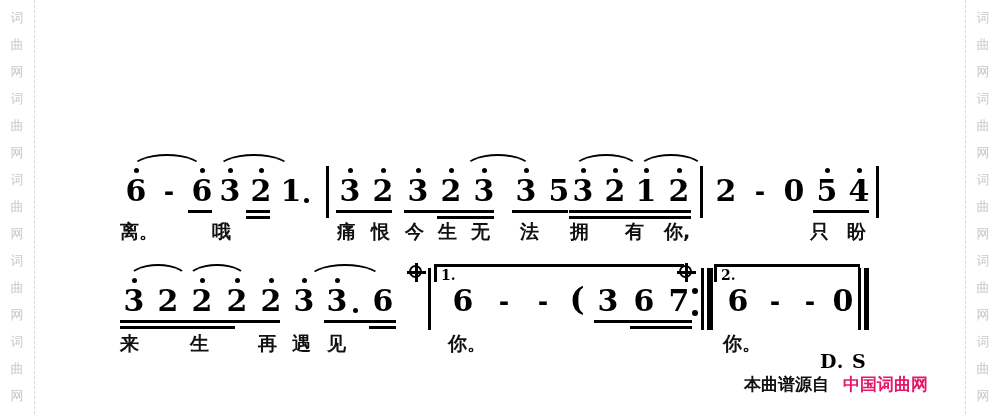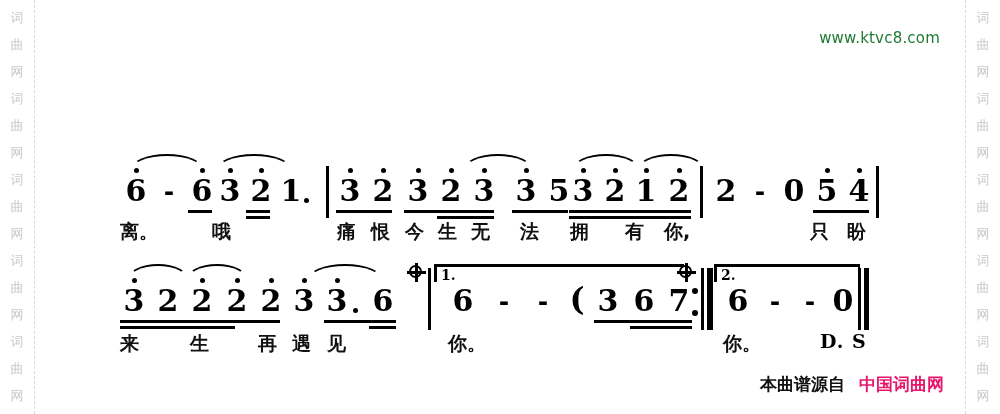--- a/index.html
+++ b/index.html
@@ -111,21 +111,21 @@
 
   
   .coda{position:absolute;width:17px;height:17px;}
   .coda .cc{position:absolute;left:1px;top:1px;width:13px;height:13px;
     border:2px solid #000;border-radius:50%;box-sizing:border-box;}
   .coda .ch{position:absolute;left:-1px;top:7px;width:19px;height:2.5px;background:#000;}
   .coda .cv{position:absolute;left:7px;top:-1px;width:2.5px;height:19px;background:#000;}
 
   
   .foot{
-    position:absolute;right:56px;bottom:18px;white-space:nowrap;
+    position:absolute;right:72px;bottom:18px;white-space:nowrap;
     font-family:"DejaVu Sans","Liberation Sans",sans-serif;
     font-weight:700;font-size:17px;
   }
   .foot .f1{color:#111;}
   .foot .f2{color:#e5176c;margin-left:14px;}
 </style>
 </head>
 <body>
 
 <div class="page">
@@ -179,21 +179,20 @@
     <span class="wm-ch">曲</span>
     <span class="wm-ch">网</span>
     <span class="wm-gap"></span>
     <span class="wm-ch">词</span>
 
     <span class="wm-gap"></span>
 
   </div>
   <div class="wm-rule wm-rule-right"></div>
 
-  <div class="hdr-right">www.ktvc8.com</div>
 
   <div class="score">
 
     <div class="sysrow sys1">
 
       <div class="slur" style="left:130px;top:14px;width:70px;"></div>
 
       <div class="slur" style="left:216px;top:14px;width:72px;"></div>
 
       <div class="odot" style="left:134px;top:28px;"></div>
@@ -364,21 +363,21 @@
       <div class="finalbar" style="left:858px;top:10px;width:3px;height:62px;"></div>
       <div class="finalbar" style="left:864px;top:10px;width:5px;height:62px;"></div>
 
       <div class="lyric" style="left:120px;top:76px;">来</div>
       <div class="lyric" style="left:190px;top:76px;">生</div>
       <div class="lyric" style="left:258px;top:76px;">再</div>
       <div class="lyric" style="left:292px;top:76px;">遇</div>
       <div class="lyric" style="left:327px;top:76px;">见</div>
       <div class="lyric" style="left:448px;top:76px;">你。</div>
       <div class="lyric" style="left:723px;top:76px;">你。</div>
-      <div class="ds" style="left:820px;top:72px;">D. S</div>
+      <div class="ds" style="left:820px;top:92px;">D. S</div>
     </div>
   </div>
 
   <div class="foot">
     <span class="f1">本曲谱源自</span><span class="f2">中国词曲网</span>
   </div>
 
 </div>
 
 </body></html>

